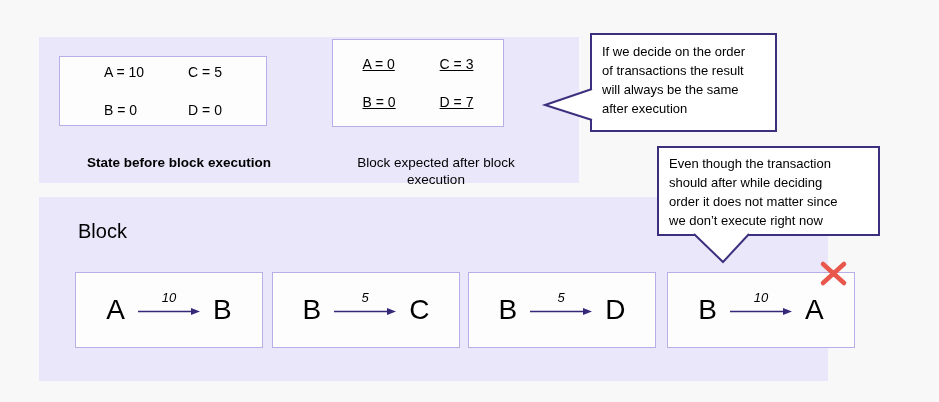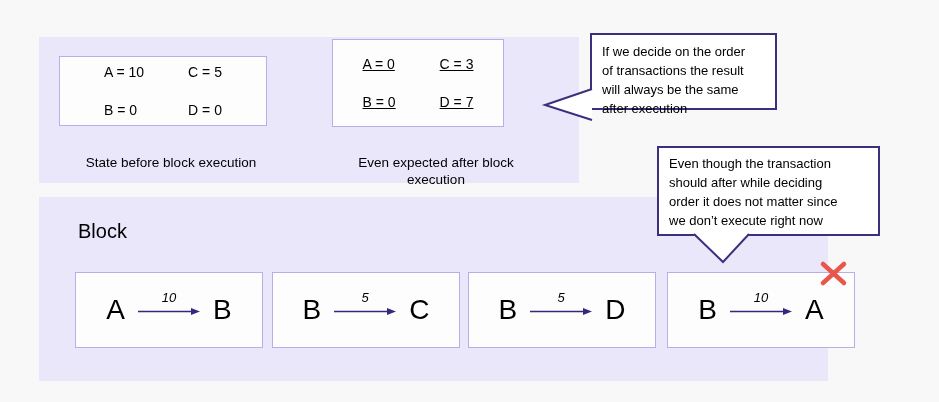--- a/index.html
+++ b/index.html
@@ -39,21 +39,21 @@
     line-height: 15px;
   }
   .state-caption {
     position: absolute;
     top: 117px;
     width: 208px;
     text-align: center;
     font-size: 13.5px;
     line-height: 17px;
   }
-  .caption-1 { left: 28px; }
+  .caption-1 { left: 36px; font-weight: bold; }
   .caption-2 { left: 293px; }
 
   .block-title {
     position: absolute;
     left: 39px;
     top: 22px;
     font-size: 20px;
     line-height: 24px;
   }
   .tx-box {
@@ -89,21 +89,21 @@
   }
 
   .bubble {
     position: absolute;
     background: #ffffff;
     border: 2px solid #3c2f7e;
     font-size: 13px;
     line-height: 19px;
     white-space: pre-line;
   }
-  .bubble-1 { left: 590px; top: 33px;  width: 187px; height: 77px; padding: 7px 10px; }
+  .bubble-1 { left: 590px; top: 33px;  width: 187px; height: 99px; padding: 7px 10px; }
   .bubble-2 { left: 657px; top: 146px; width: 223px; height: 90px; padding: 6px 10px; }
 
   .overlay {
     position: absolute;
     left: 0; top: 0;
     width: 939px; height: 402px;
     pointer-events: none;
     z-index: 10;
   }
 </style>
@@ -125,21 +125,21 @@
     <div class="state-caption caption-1">State before block execution</div>
 
     <div class="state-box state-box-2">
       <div class="state-grid">
         <span>A = 0</span>
         <span>C = 3</span>
         <span>B = 0</span>
         <span>D = 7</span>
       </div>
     </div>
-    <div class="state-caption caption-2">Even expected after block execution</div>
+    <div class="state-caption caption-2">Block expected after block execution</div>
 
   </section>
 
   <section class="panel panel-block">
     <div class="block-title">Block</div>
 
     <div class="tx-box tx-1">
       <span class="tx-letter">A</span>
       <div class="tx-arrow">
         <span class="tx-amount">10</span>

